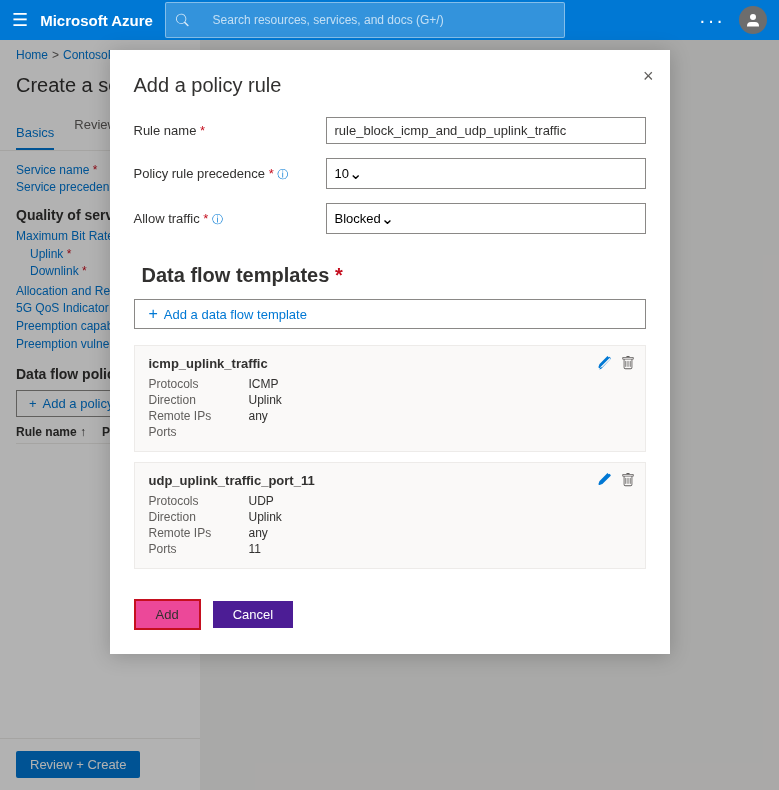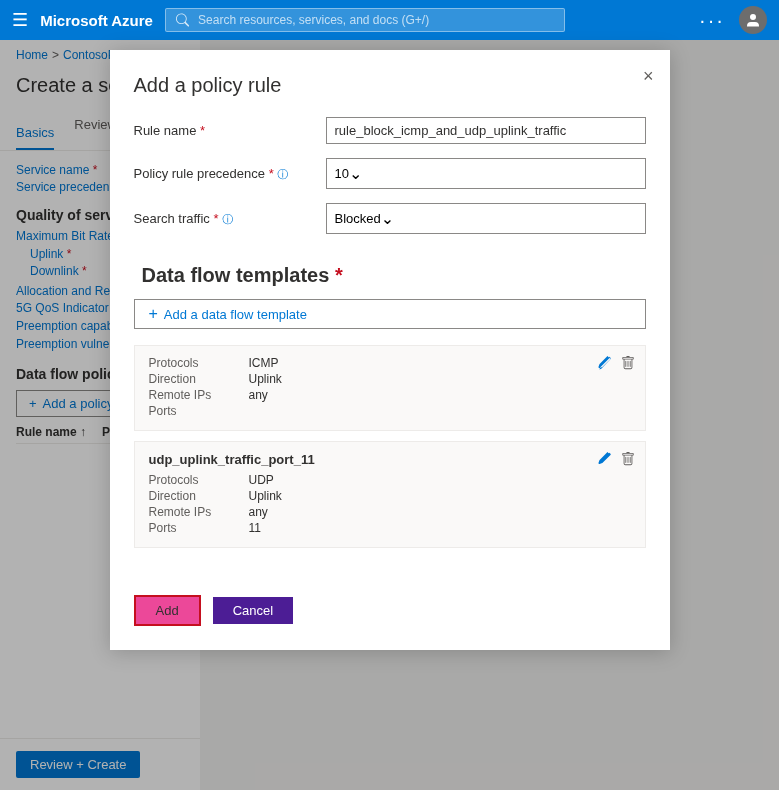--- a/index.html
+++ b/index.html
@@ -12,22 +12,22 @@
       height: 40px; padding: 0 12px; gap: 12px;
     }
     .topbar-hamburger { font-size: 18px; cursor: pointer; }
     .topbar-title { font-size: 15px; font-weight: 600; white-space: nowrap; }
     .topbar-search {
       flex: 1; max-width: 400px;
       background: rgba(255,255,255,0.2);
       border: 1px solid rgba(255,255,255,0.4);
       border-radius: 2px;
       display: flex; align-items: center;
-      padding: 0 10px; height: 24px; color: rgba(255,255,255,0.85); font-size: 12px;
-      gap: 9px;
+      padding: 0 10px; height: 36px; color: rgba(255,255,255,0.85); font-size: 12px;
+      gap: 24px;
     }
     .topbar-search input {
       background: transparent; border: none; outline: none;
       color: rgba(255,255,255,0.9); font-size: 12px; width: 100%;
     }
     .topbar-search input::placeholder { color: rgba(255,255,255,0.7); }
     .topbar-right { margin-left: auto; display: flex; align-items: center; gap: 14px; }
     .topbar-dots { font-size: 20px; cursor: pointer; letter-spacing: 2px; }
     .avatar {
       width: 28px; height: 28px; background: #6d6d6d; border-radius: 50%;
@@ -269,38 +269,39 @@
           <span>Policy rule precedence</span> <span class="req" style="color:#c50f1f">*</span> <span style="color:#0078d4;font-size:11px">ⓘ</span>
         </div>
         <div class="field-select" style="flex:1">
           <span>10</span>
           <span style="font-size:16px">⌄</span>
         </div>
       </div>
 
       <div class="field-row">
         <div class="field-label">
-          <span>Search traffic</span> <span class="req" style="color:#c50f1f">*</span> <span style="color:#0078d4;font-size:11px">ⓘ</span>
+          <span>Allow traffic</span> <span class="req" style="color:#c50f1f">*</span> <span style="color:#0078d4;font-size:11px">ⓘ</span>
         </div>
         <div class="field-select" style="flex:1">
           <span>Blocked</span>
           <span style="font-size:16px">⌄</span>
         </div>
       </div>
 
       <div class="section-title">
         <span>Data flow templates</span> <span class="req" style="color:#c50f1f">*</span>
       </div>
 
       <button class="add-template-btn">
         <span class="plus-icon">+</span>
         <span>Add a data flow template</span>
       </button>
 
       <div class="template-card">
+        <div class="template-card-header">icmp_uplink_traffic</div>
         <div class="template-card-actions">
           <button class="template-action-btn">
             <svg width="14" height="14" viewBox="0 0 16 16" fill="#0078d4">
                 <path d="M13.293 1.293a1 1 0 0 1 1.414 0l.707.707a1 1 0 0 1 0 1.414l-9 9a1 1 0 0 1-.39.242l-3 1a1 1 0 0 1-1.266-1.265l1-3a1 1 0 0 1 .242-.391l9-9zm1.06 1.06L3.5 13.207l-.707 2.122 2.121-.707L15.647 3.56l-.707-.707-1.06-1.06-.001-.001.707-.707L13.293 1.293z"></path>
               </svg>
           </button>
           <button class="template-action-btn">
             <svg width="14" height="14" viewBox="0 0 16 16" fill="#605e5c">
                 <path d="M5.5 5.5A.5.5 0 0 1 6 6v6a.5.5 0 0 1-1 0V6a.5.5 0 0 1 .5-.5zm2.5 0a.5.5 0 0 1 .5.5v6a.5.5 0 0 1-1 0V6a.5.5 0 0 1 .5-.5zm3 .5a.5.5 0 0 0-1 0v6a.5.5 0 0 0 1 0V6z"></path>
                 <path fill-rule="evenodd" d="M14.5 3a1 1 0 0 1-1 1H13v9a2 2 0 0 1-2 2H5a2 2 0 0 1-2-2V4h-.5a1 1 0 0 1-1-1V2a1 1 0 0 1 1-1H6a1 1 0 0 1 1-1h2a1 1 0 0 1 1 1h3.5a1 1 0 0 1 1 1v1zM4.118 4L4 4.059V13a1 1 0 0 0 1 1h6a1 1 0 0 0 1-1V4.059L11.882 4H4.118zM2.5 3V2h11v1h-11z"></path>

